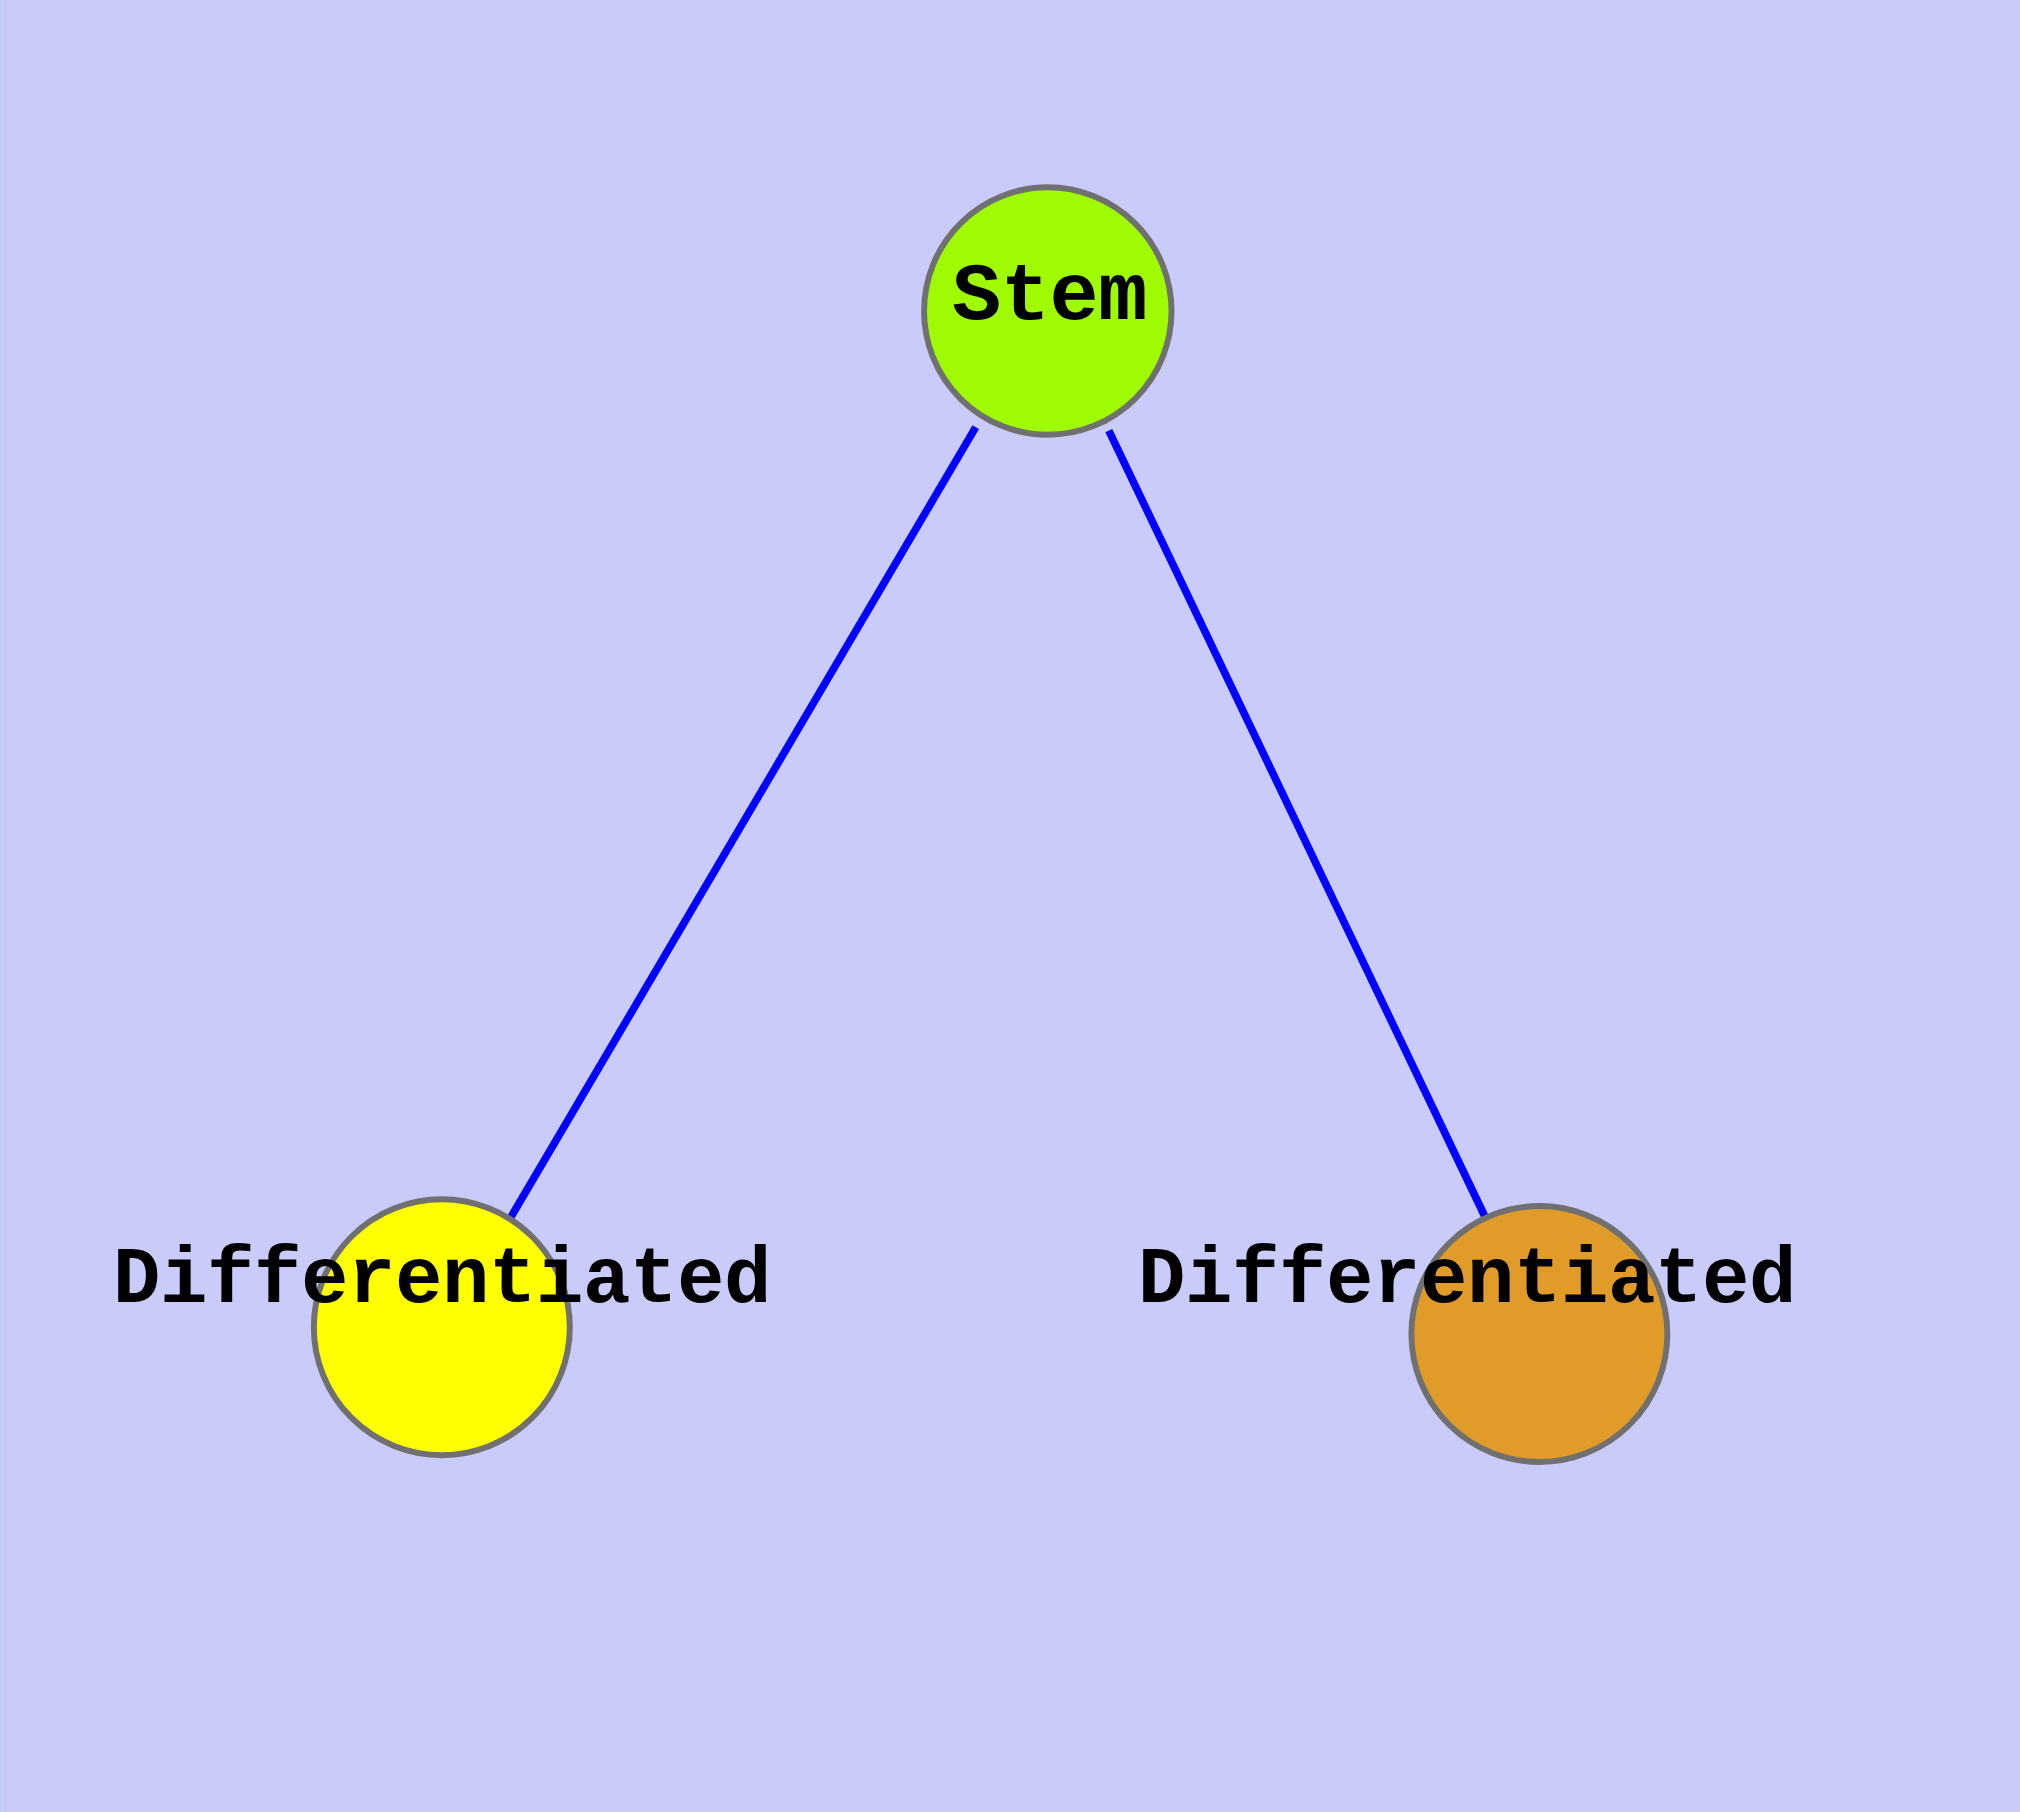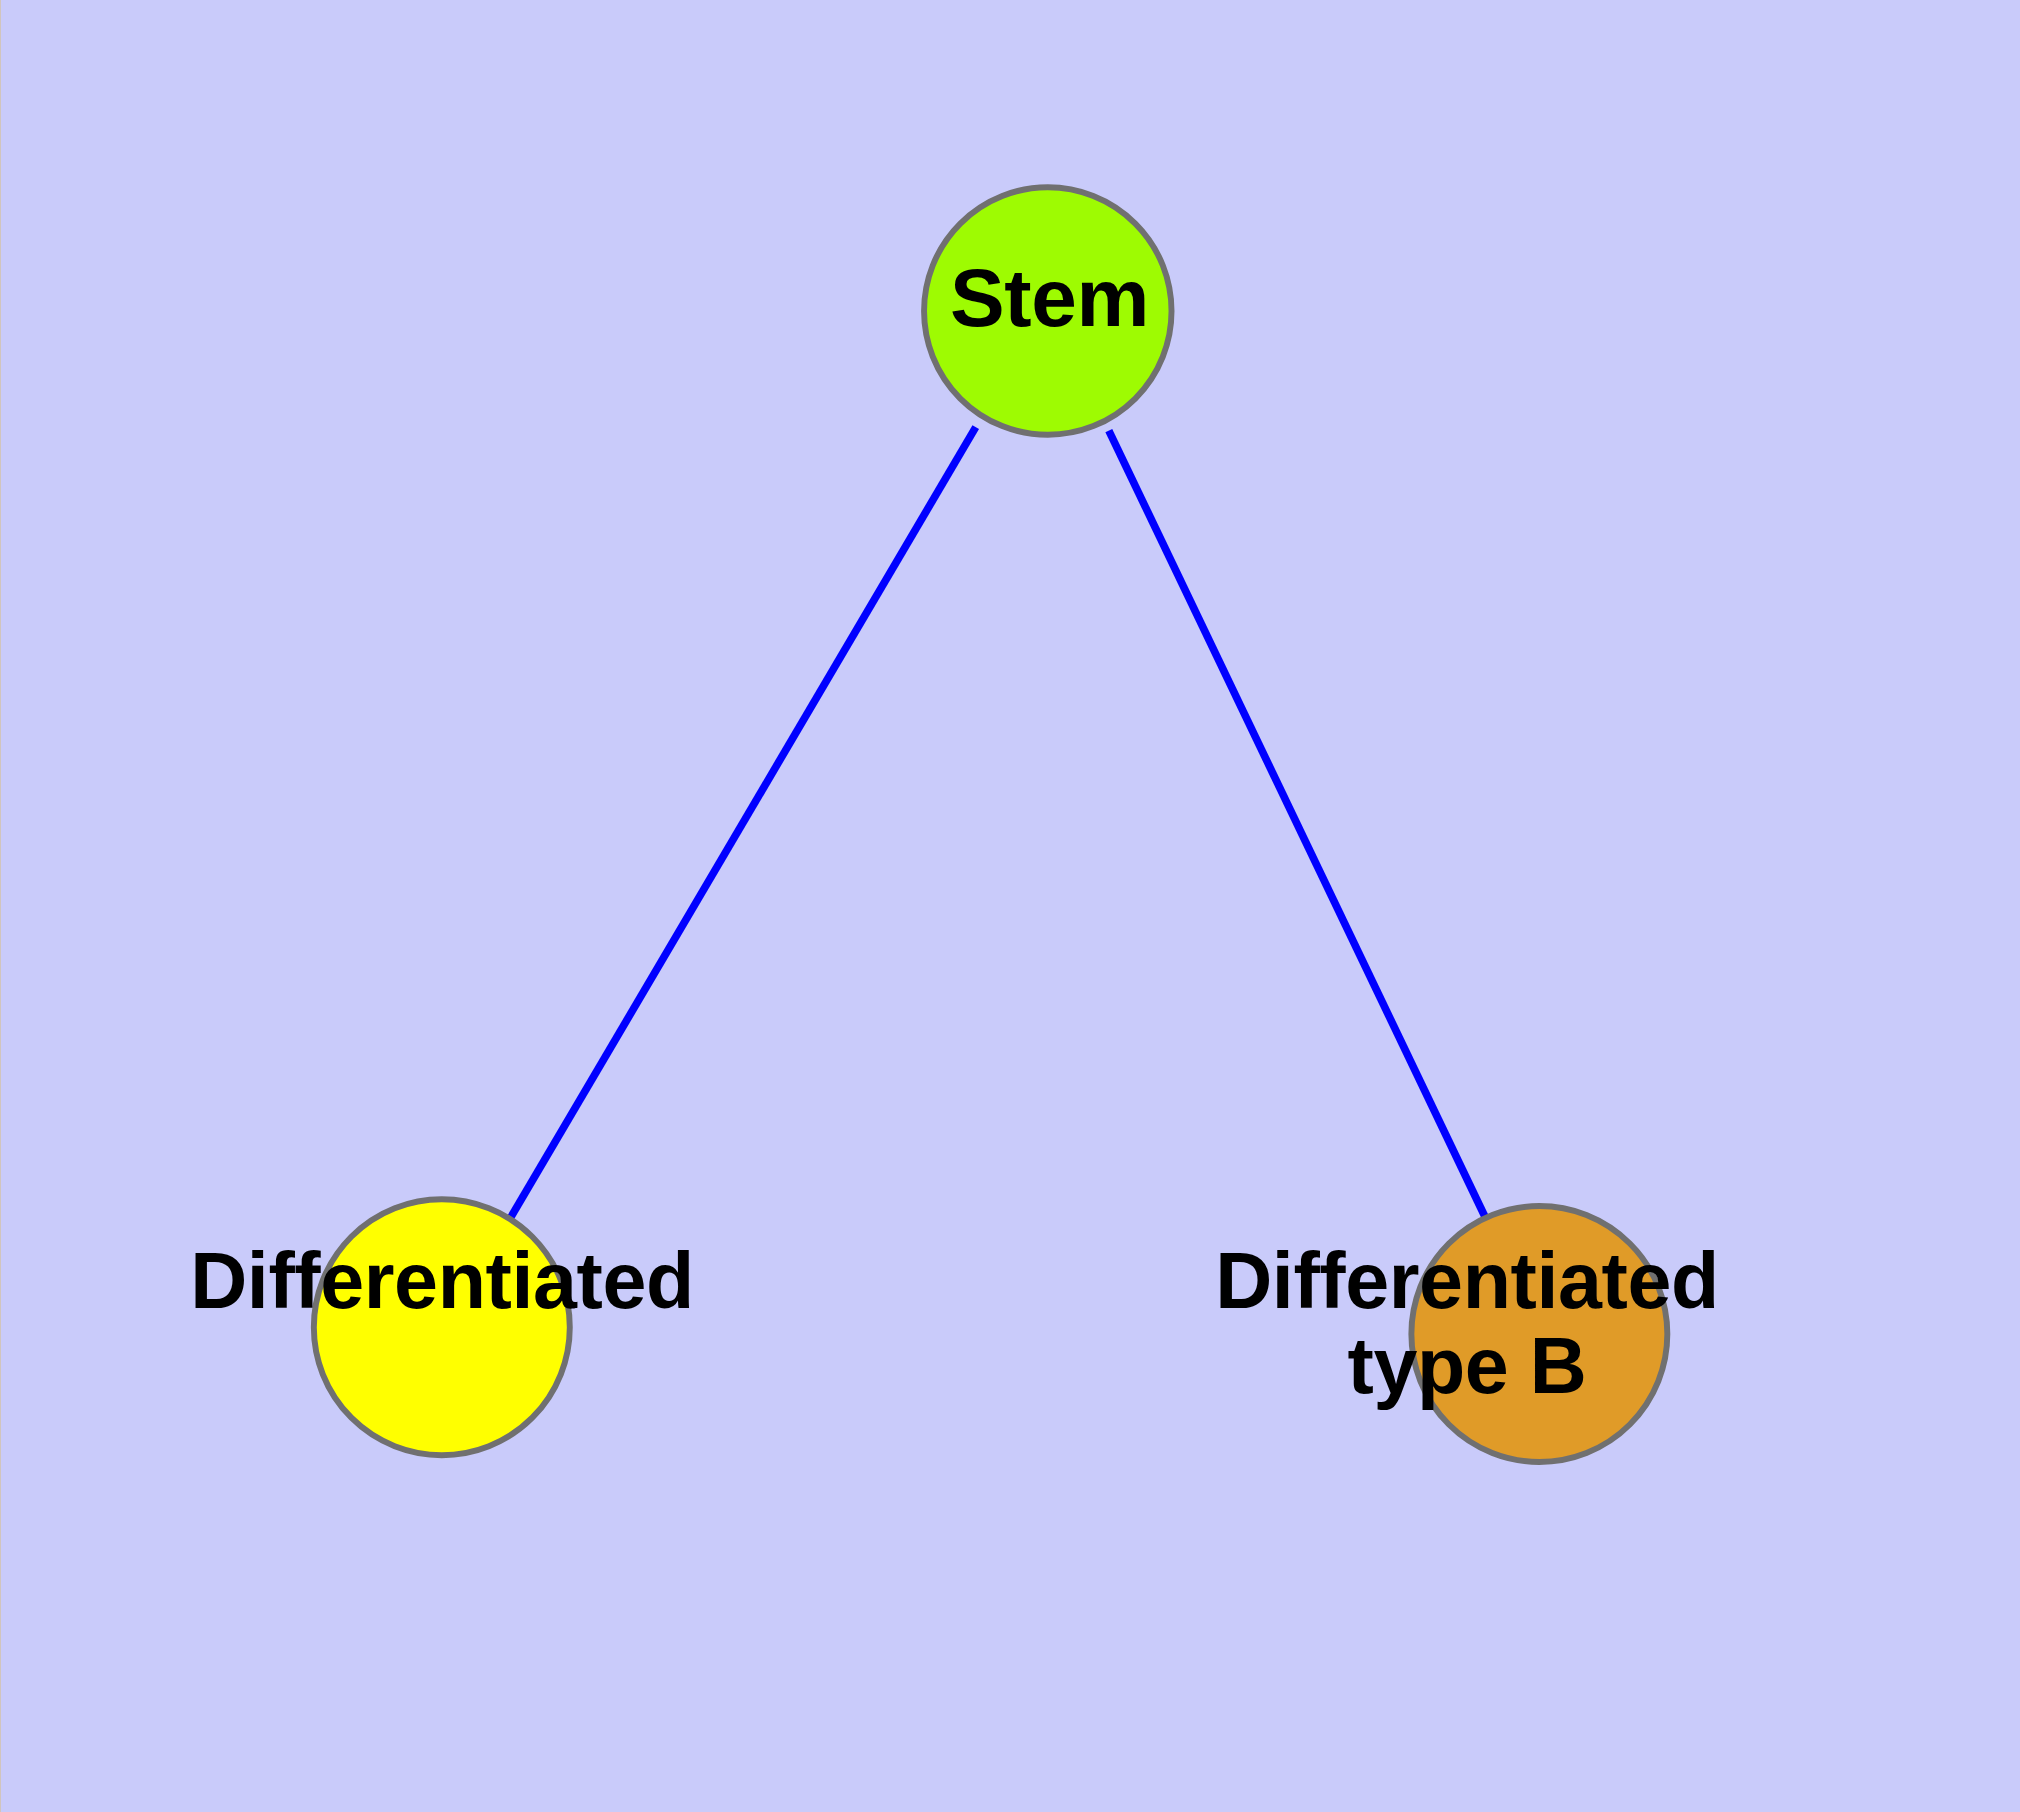--- a/index.html
+++ b/index.html
@@ -4,23 +4,23 @@
 <style>
   html, body {
     margin: 0;
     padding: 0;
     background: #ffffff;
   }
   #canvas {
     position: relative;
     width: 2021px;
     height: 1812px;
-    background: #eab308;
+    background: #5eead4;
     overflow: hidden;
-    font-family: Liberation Sans, sans-serif;
+    font-family: Liberation Mono, monospace;
   }
   #graph-svg {
     position: absolute;
     left: 0;
     top: 0;
     width: 2021px;
     height: 1812px;
   }
   .node-label {
     position: absolute;
@@ -69,16 +69,16 @@
       <circle cx="1236" cy="367" r="146" fill="#9efb02" stroke="#707070" stroke-width="7"></circle>
       <circle cx="521" cy="1566" r="151" fill="#ffff00" stroke="#707070" stroke-width="7"></circle>
       <circle cx="1816" cy="1574" r="151" fill="#e09b28" stroke="#707070" stroke-width="7"></circle>
     </g>
   </svg>
 
   <div class="node-label" id="label-stem">Stem</div>
 
   <div class="node-label" id="label-type-a"><span>Differentiated</span><br></div>
 
-  <div class="node-label" id="label-type-b"><span>Differentiated</span><br><span>type B</span></div>
+  <div class="node-label" id="label-type-b"><span>Differentiated</span><br></div>
 
 </div>
 
 
 </body></html>

